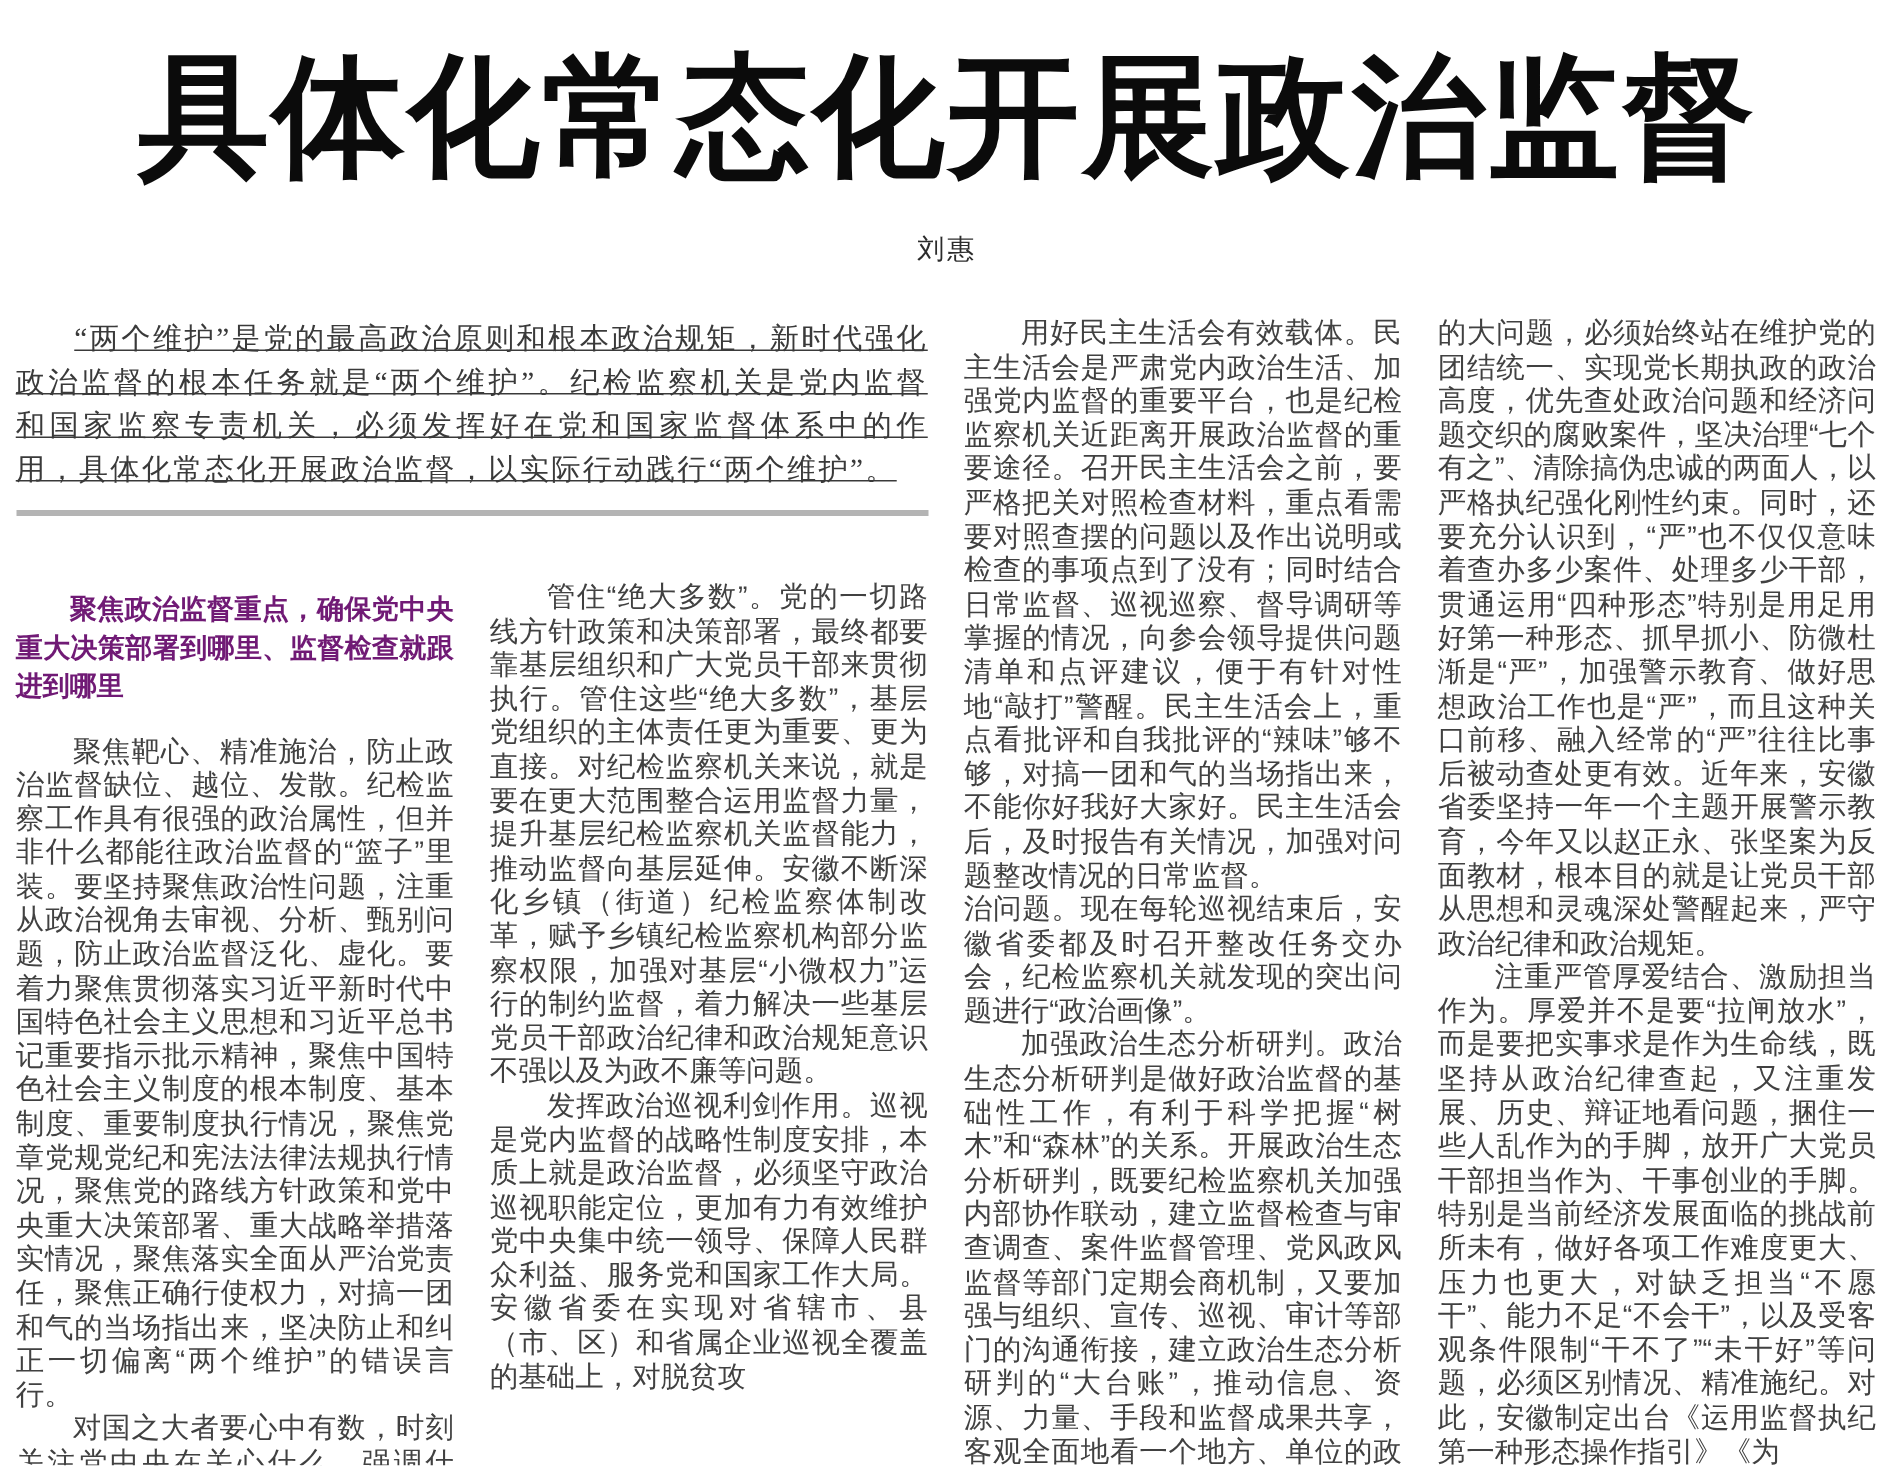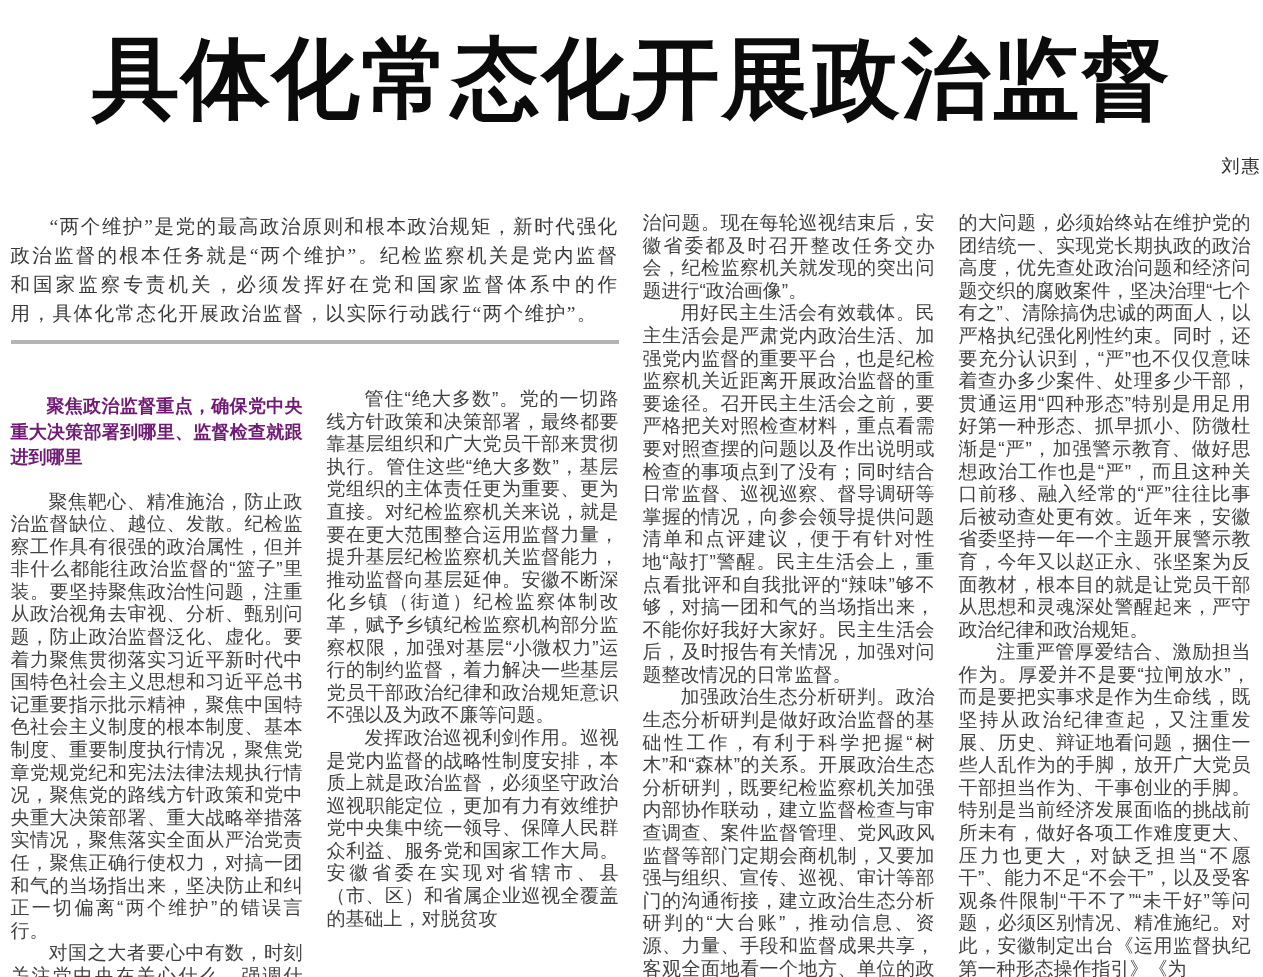--- a/index.html
+++ b/index.html
@@ -21,21 +21,21 @@
     font-family: "Liberation Serif", "DejaVu Serif", serif;
     font-weight: 900;
     font-size: 88px;
     line-height: 100px;
     letter-spacing: 2px;
     color: #0b0b0b;
     white-space: nowrap;
   }
   .byline {
     margin-top: 26px;
-    text-align: right;
+    text-align: center;
     font-size: 18px;
     line-height: 20px;
     color: #2c2c2c;
     letter-spacing: 2px;
   }
   .content {
     margin-top: 36px;
     padding: 0 9px;
     display: flex;
     gap: 24px;
@@ -44,20 +44,21 @@
   .colgroup-left { width: 608px; flex: 0 0 608px; }
   .lead {
     font-family: "Liberation Serif", "DejaVu Serif", serif;
     font-size: 19.5px;
     line-height: 29px;
     letter-spacing: 1.5px;
     color: #3a3a3a;
     text-align: justify;
     text-justify: inter-character;
     text-indent: 2em;
+    text-decoration: underline;
   }
   .divider {
     height: 4px;
     background: #b4b4b4;
     margin-top: 12px;
   }
   .two-cols { display: flex; gap: 24px; }
   .subhead {
     font-size: 18px;
     line-height: 25.5px;
@@ -106,22 +107,22 @@
 
         <div class="col">
           <p class="bp col2-first">管住“绝大多数”。党的一切路线方针政策和决策部署，最终都要靠基层组织和广大党员干部来贯彻执行。管住这些“绝大多数”，基层党组织的主体责任更为重要、更为直接。对纪检监察机关来说，就是要在更大范围整合运用监督力量，提升基层纪检监察机关监督能力，推动监督向基层延伸。安徽不断深化乡镇（街道）纪检监察体制改革，赋予乡镇纪检监察机构部分监察权限，加强对基层“小微权力”运行的制约监督，着力解决一些基层党员干部政治纪律和政治规矩意识不强以及为政不廉等问题。</p>
           <p class="bp">发挥政治巡视利剑作用。巡视是党内监督的战略性制度安排，本质上就是政治监督，必须坚守政治巡视职能定位，更加有力有效维护党中央集中统一领导、保障人民群众利益、服务党和国家工作大局。安徽省委在实现对省辖市、县（市、区）和省属企业巡视全覆盖的基础上，对脱贫攻</p>
         </div>
 
       </div>
     </div>
 
     <div class="col">
+      <p class="bp">用好民主生活会有效载体。民主生活会是严肃党内政治生活、加强党内监督的重要平台，也是纪检监察机关近距离开展政治监督的重要途径。召开民主生活会之前，要严格把关对照检查材料，重点看需要对照查摆的问题以及作出说明或检查的事项点到了没有；同时结合日常监督、巡视巡察、督导调研等掌握的情况，向参会领导提供问题清单和点评建议，便于有针对性地“敲打”警醒。民主生活会上，重点看批评和自我批评的“辣味”够不够，对搞一团和气的当场指出来，不能你好我好大家好。民主生活会后，及时报告有关情况，加强对问题整改情况的日常监督。</p>
       <p class="bp noindent">治问题。现在每轮巡视结束后，安徽省委都及时召开整改任务交办会，纪检监察机关就发现的突出问题进行“政治画像”。</p>
-      <p class="bp">用好民主生活会有效载体。民主生活会是严肃党内政治生活、加强党内监督的重要平台，也是纪检监察机关近距离开展政治监督的重要途径。召开民主生活会之前，要严格把关对照检查材料，重点看需要对照查摆的问题以及作出说明或检查的事项点到了没有；同时结合日常监督、巡视巡察、督导调研等掌握的情况，向参会领导提供问题清单和点评建议，便于有针对性地“敲打”警醒。民主生活会上，重点看批评和自我批评的“辣味”够不够，对搞一团和气的当场指出来，不能你好我好大家好。民主生活会后，及时报告有关情况，加强对问题整改情况的日常监督。</p>
       <p class="bp">加强政治生态分析研判。政治生态分析研判是做好政治监督的基础性工作，有利于科学把握“树木”和“森林”的关系。开展政治生态分析研判，既要纪检监察机关加强内部协作联动，建立监督检查与审查调查、案件监督管理、党风政风监督等部门定期会商机制，又要加强与组织、宣传、巡视、审计等部门的沟通衔接，建立政治生态分析研判的“大台账”，推动信息、资源、力量、手段和监督成果共享，客观全面地看一个地方、单位的政治生态情况。</p>
     </div>
 
     <div class="col">
       <p class="bp noindent">的大问题，必须始终站在维护党的团结统一、实现党长期执政的政治高度，优先查处政治问题和经济问题交织的腐败案件，坚决治理“七个有之”、清除搞伪忠诚的两面人，以严格执纪强化刚性约束。同时，还要充分认识到，“严”也不仅仅意味着查办多少案件、处理多少干部，贯通运用“四种形态”特别是用足用好第一种形态、抓早抓小、防微杜渐是“严”，加强警示教育、做好思想政治工作也是“严”，而且这种关口前移、融入经常的“严”往往比事后被动查处更有效。近年来，安徽省委坚持一年一个主题开展警示教育，今年又以赵正永、张坚案为反面教材，根本目的就是让党员干部从思想和灵魂深处警醒起来，严守政治纪律和政治规矩。</p>
       <p class="bp">注重严管厚爱结合、激励担当作为。厚爱并不是要“拉闸放水”，而是要把实事求是作为生命线，既坚持从政治纪律查起，又注重发展、历史、辩证地看问题，捆住一些人乱作为的手脚，放开广大党员干部担当作为、干事创业的手脚。特别是当前经济发展面临的挑战前所未有，做好各项工作难度更大、压力也更大，对缺乏担当“不愿干”、能力不足“不会干”，以及受客观条件限制“干不了”“未干好”等问题，必须区别情况、精准施纪。对此，安徽制定出台《运用监督执纪第一种形态操作指引》《为</p>
     </div>
 
   </div>
 </div>

